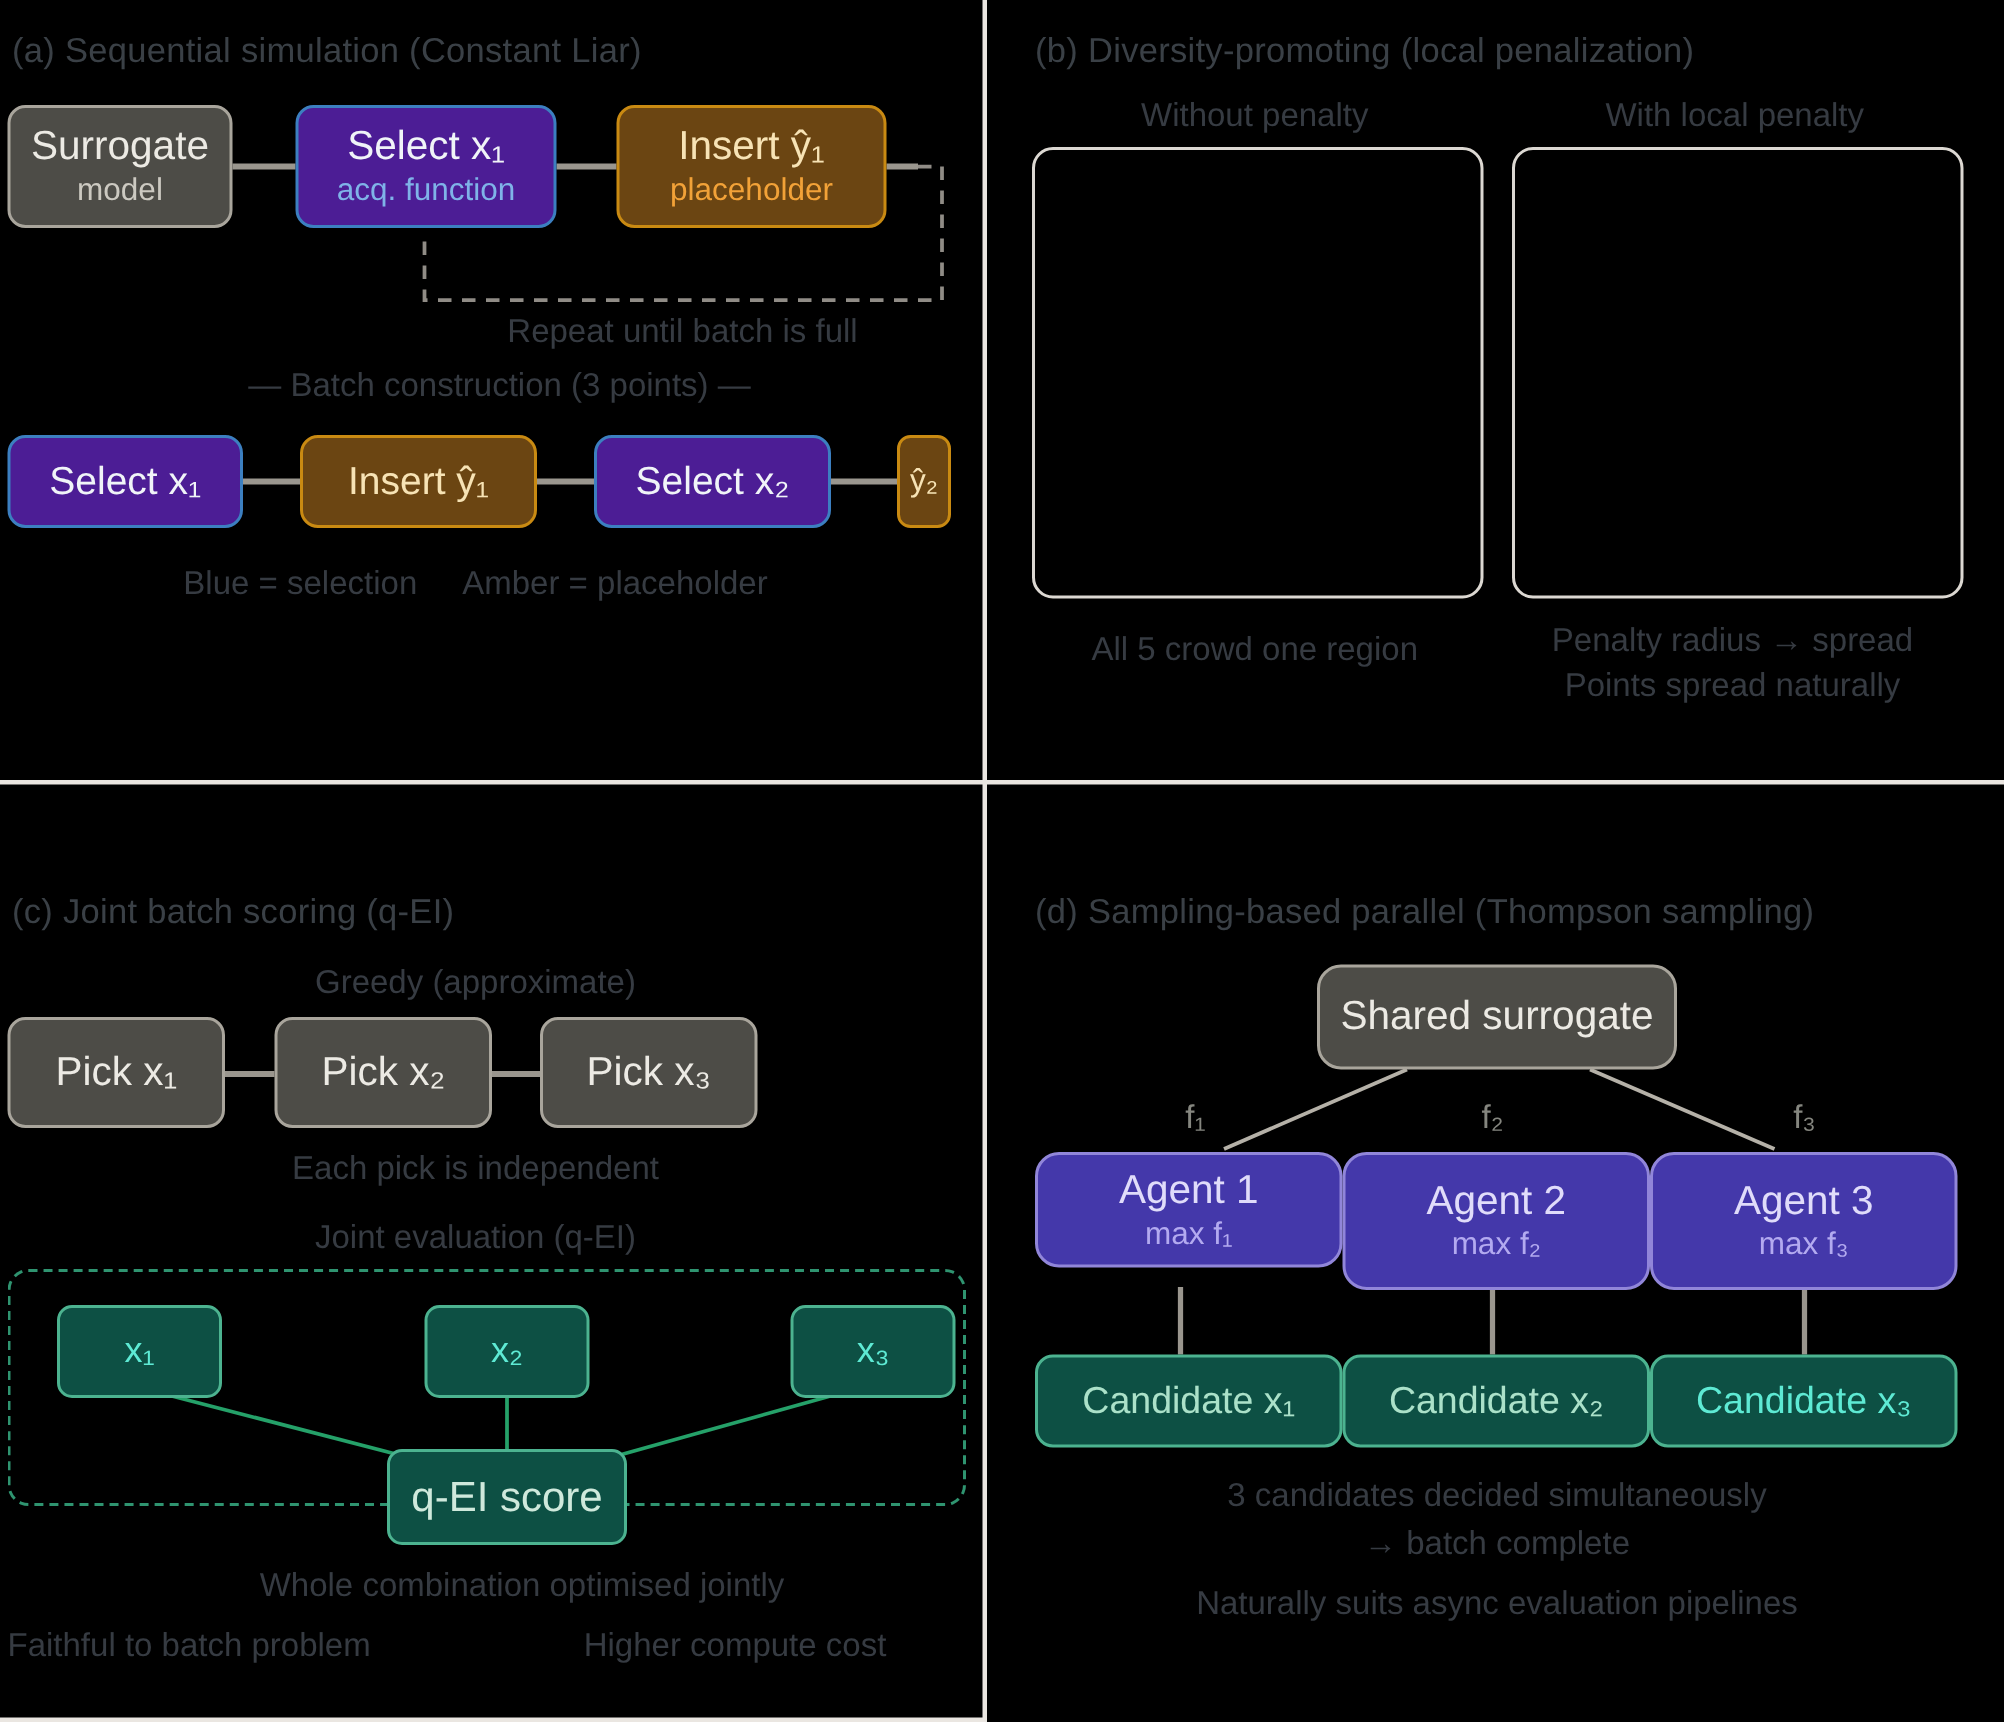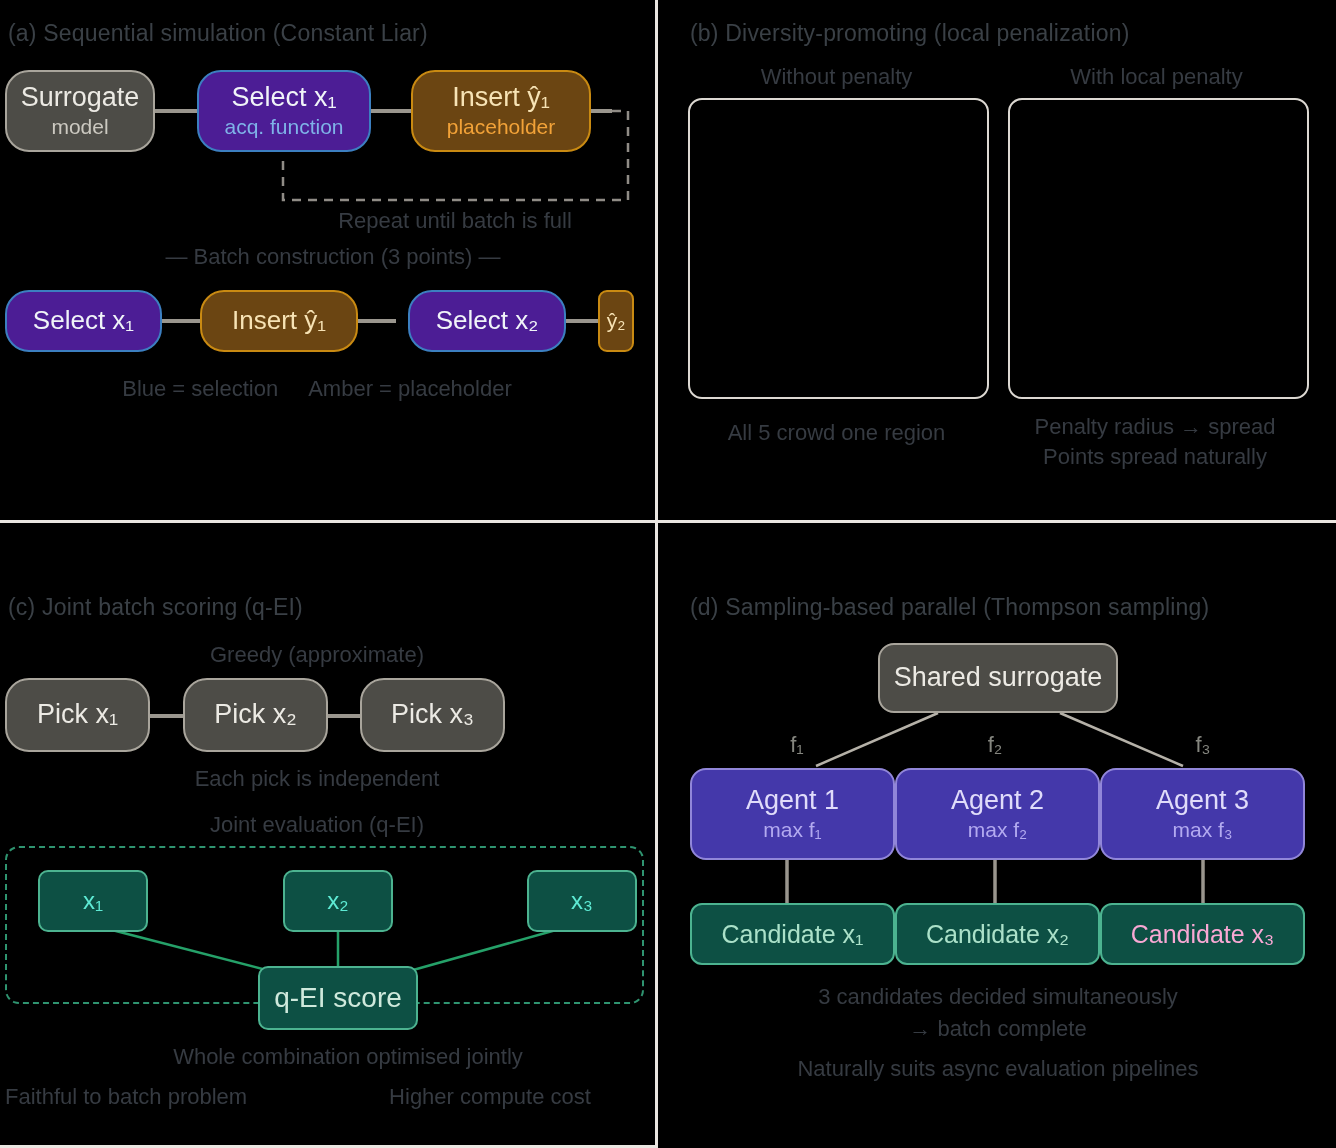--- a/index.html
+++ b/index.html
@@ -5,21 +5,21 @@
   html,body{margin:0;padding:0;background:#000;}
   body{
     position:relative;width:1336px;height:1148px;overflow:hidden;
     font-family:"Liberation Sans","DejaVu Sans",sans-serif;
     -webkit-font-smoothing:antialiased;
   }
   .divider{position:absolute;background:#eae6e1;}
   .ptitle{position:absolute;color:#3a4046;font-size:23px;font-weight:500;letter-spacing:.2px;white-space:nowrap;}
   .cap{position:absolute;color:#363b42;font-size:22px;font-weight:500;text-align:center;white-space:nowrap;}
   .box{
-    position:absolute;box-sizing:border-box;border-radius:24px;
+    position:absolute;box-sizing:border-box;border-radius:12px;
     display:flex;flex-direction:column;align-items:center;justify-content:center;
     text-align:center;line-height:1.15;
   }
   .box .t{font-size:27px;}
   .box .s{font-size:21px;margin-top:2px;}
   .gray{background:#4d4c47;border:2px solid #a9a59c;}
   .gray .t{color:#eceae4;} .gray .s{color:#ccc9c1;}
   .blue{background:#4c1d95;border:2px solid #3c7fc0;}
   .blue .t{color:#f0f4f8;} .blue .s{color:#7fb3e8;}
   .amber{background:#6b4512;border:2px solid #c98a12;}
@@ -99,21 +99,21 @@
 
   <div class="cap" style="left:280px;top:208px;width:350px;">Repeat until batch is full</div>
   <div class="cap" style="left:0;top:244px;width:634px;margin-left:16px;">— Batch construction (3 points) —</div>
 
   <div class="box blue" style="left:5px;top:290px;width:157px;height:62px;">
     <span class="t" style="font-size:26px;">Select x₁</span>
   </div>
   <div class="box amber" style="left:200px;top:290px;width:158px;height:62px;">
     <span class="t" style="font-size:26px;">Insert ŷ₁</span>
   </div>
-  <div class="box blue" style="left:396px;top:290px;width:158px;height:62px;margin-left:12px;">
+  <div class="box blue" style="left:396px;top:290px;width:158px;height:62px;">
     <span class="t" style="font-size:26px;">Select x₂</span>
   </div>
   <div class="box amber" style="left:598px;top:290px;width:36px;height:62px;border-radius:9px;">
     <span class="t" style="font-size:21px;">ŷ₂</span>
   </div>
 
   <div class="cap" style="left:0;top:376px;width:634px;">
     <span>Blue = selection</span><span style="margin-left:30px;">Amber = placeholder</span>
   </div>
 </div>
@@ -174,39 +174,39 @@
   <div class="ptitle" style="left:690px;top:594px;">(d) Sampling-based parallel (Thompson sampling)</div>
 
   <div class="box gray" style="left:878px;top:643px;width:240px;height:70px;border-radius:16px;">
     <span class="t">Shared surrogate</span>
   </div>
 
   <div class="flabel" style="left:777px;top:732px;width:40px;">f₁</div>
   <div class="flabel" style="left:975px;top:732px;width:40px;">f₂</div>
   <div class="flabel" style="left:1183px;top:732px;width:40px;">f₃</div>
 
-  <div class="box purple" style="left:690px;top:768px;width:205px;height:92px;">
+  <div class="box purple" style="left:690px;top:768px;width:205px;height:77px;">
     <span class="t">Agent 1</span>
     <span class="s">max f₁</span>
   </div>
   <div class="box purple" style="left:895px;top:768px;width:205px;height:92px;">
     <span class="t">Agent 2</span>
     <span class="s">max f₂</span>
   </div>
   <div class="box purple" style="left:1100px;top:768px;width:205px;height:92px;">
     <span class="t">Agent 3</span>
     <span class="s">max f₃</span>
   </div>
 
   <div class="box teal" style="left:690px;top:903px;width:205px;height:62px;border-radius:12px;">
     <span class="t" style="font-size:25px;color:#abe1c9;">Candidate x₁</span>
   </div>
   <div class="box teal" style="left:895px;top:903px;width:205px;height:62px;border-radius:12px;">
     <span class="t" style="font-size:25px;color:#abe1c9;">Candidate x₂</span>
   </div>
   <div class="box teal" style="left:1100px;top:903px;width:205px;height:62px;border-radius:12px;">
-    <span class="t" style="font-size:25px;color:#f9a8d4;">Candidate x₃</span>
+    <span class="t" style="font-size:25px;color:#5eead4;">Candidate x₃</span>
   </div>
 
   <div class="cap" style="left:660px;top:984px;width:676px;">3 candidates decided simultaneously</div>
   <div class="cap" style="left:660px;top:1016px;width:676px;">→ batch complete</div>
   <div class="cap" style="left:660px;top:1056px;width:676px;">Naturally suits async evaluation pipelines</div>
 </div>
 
 </body></html>

